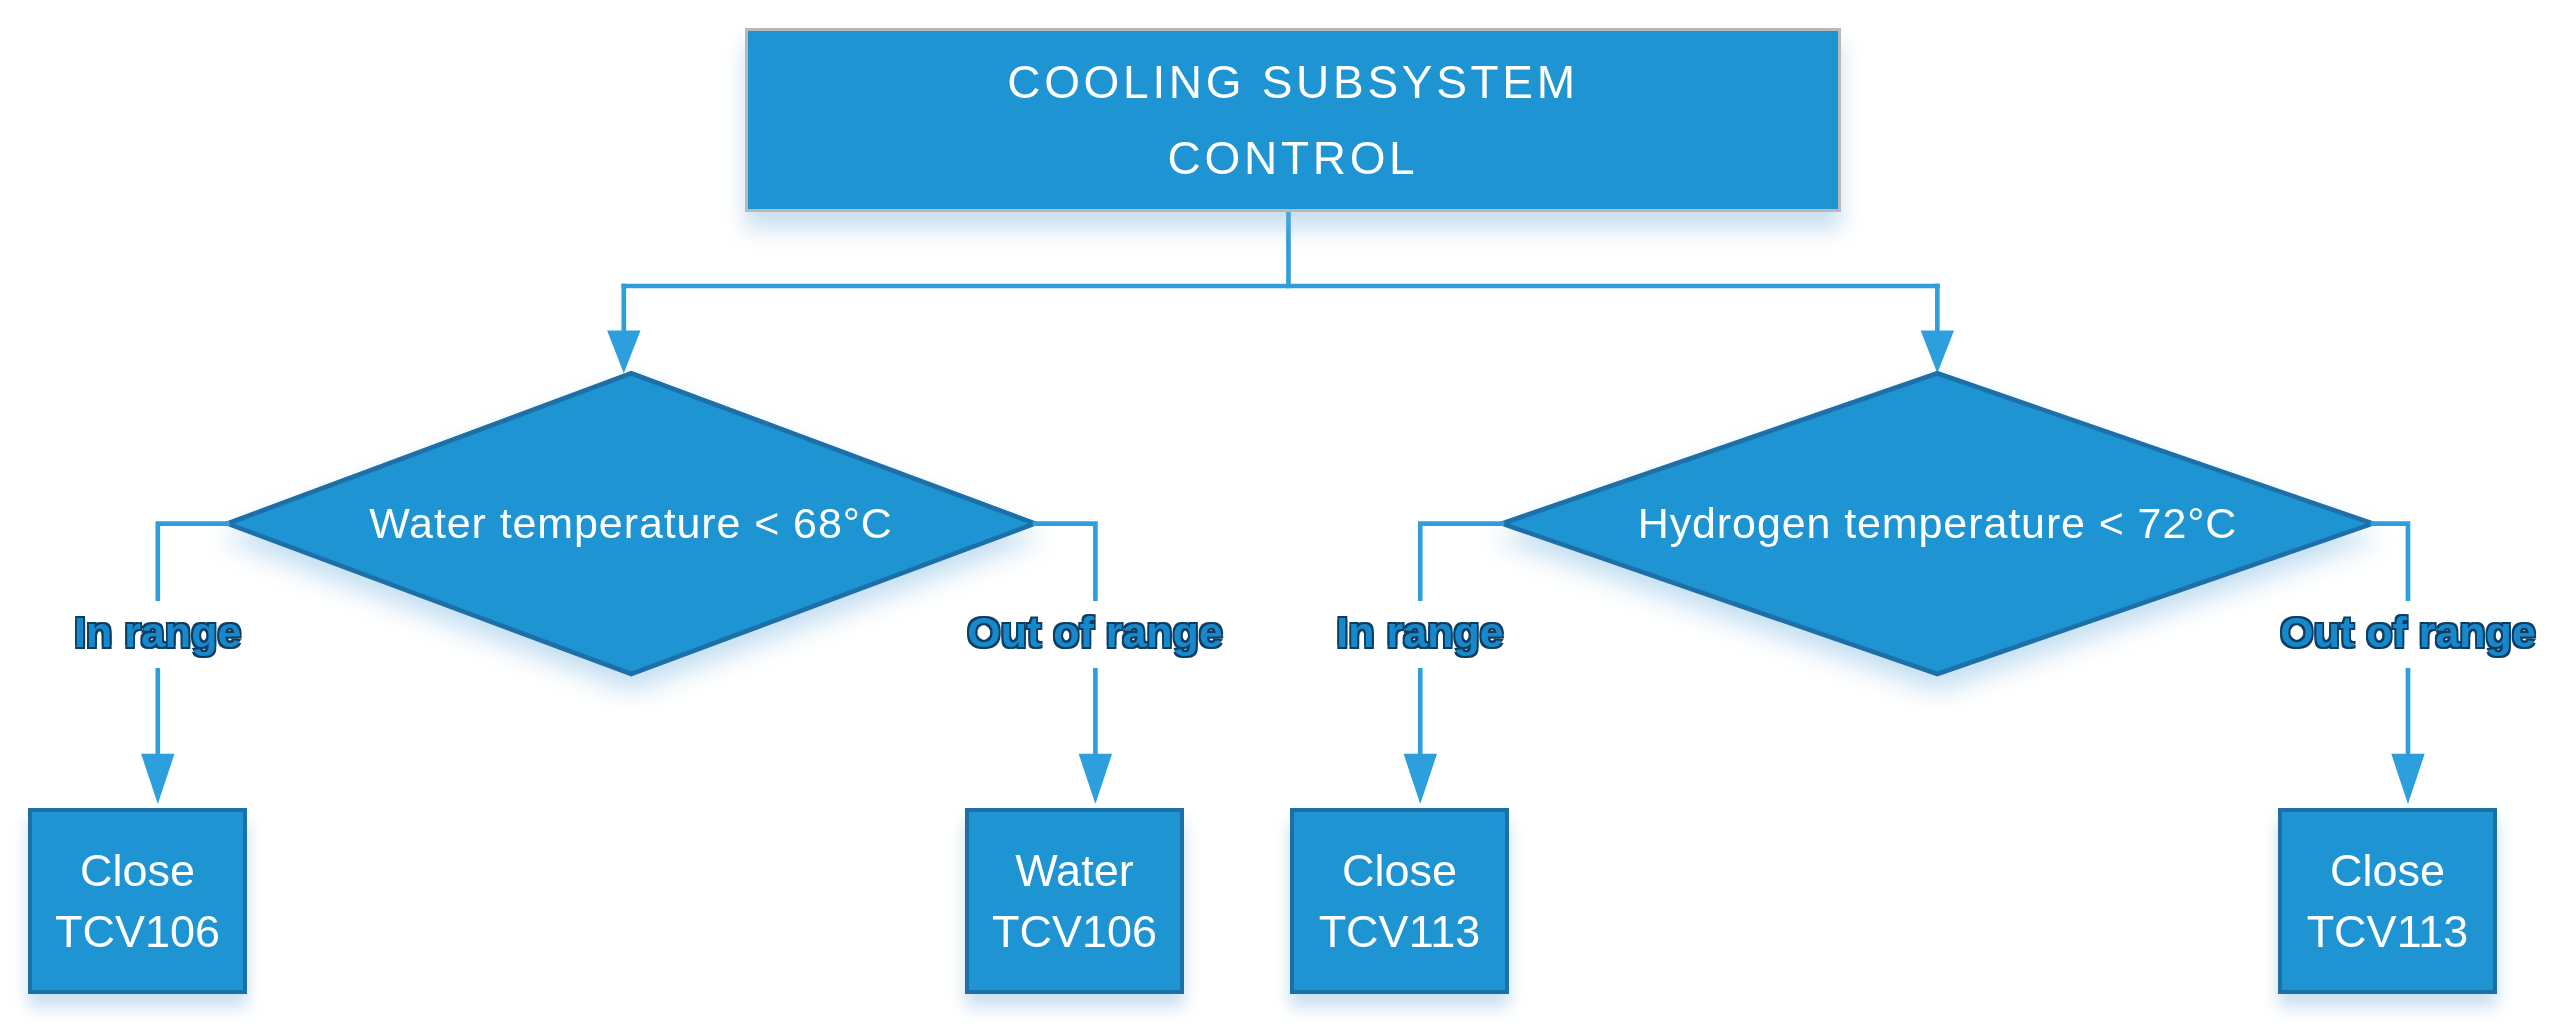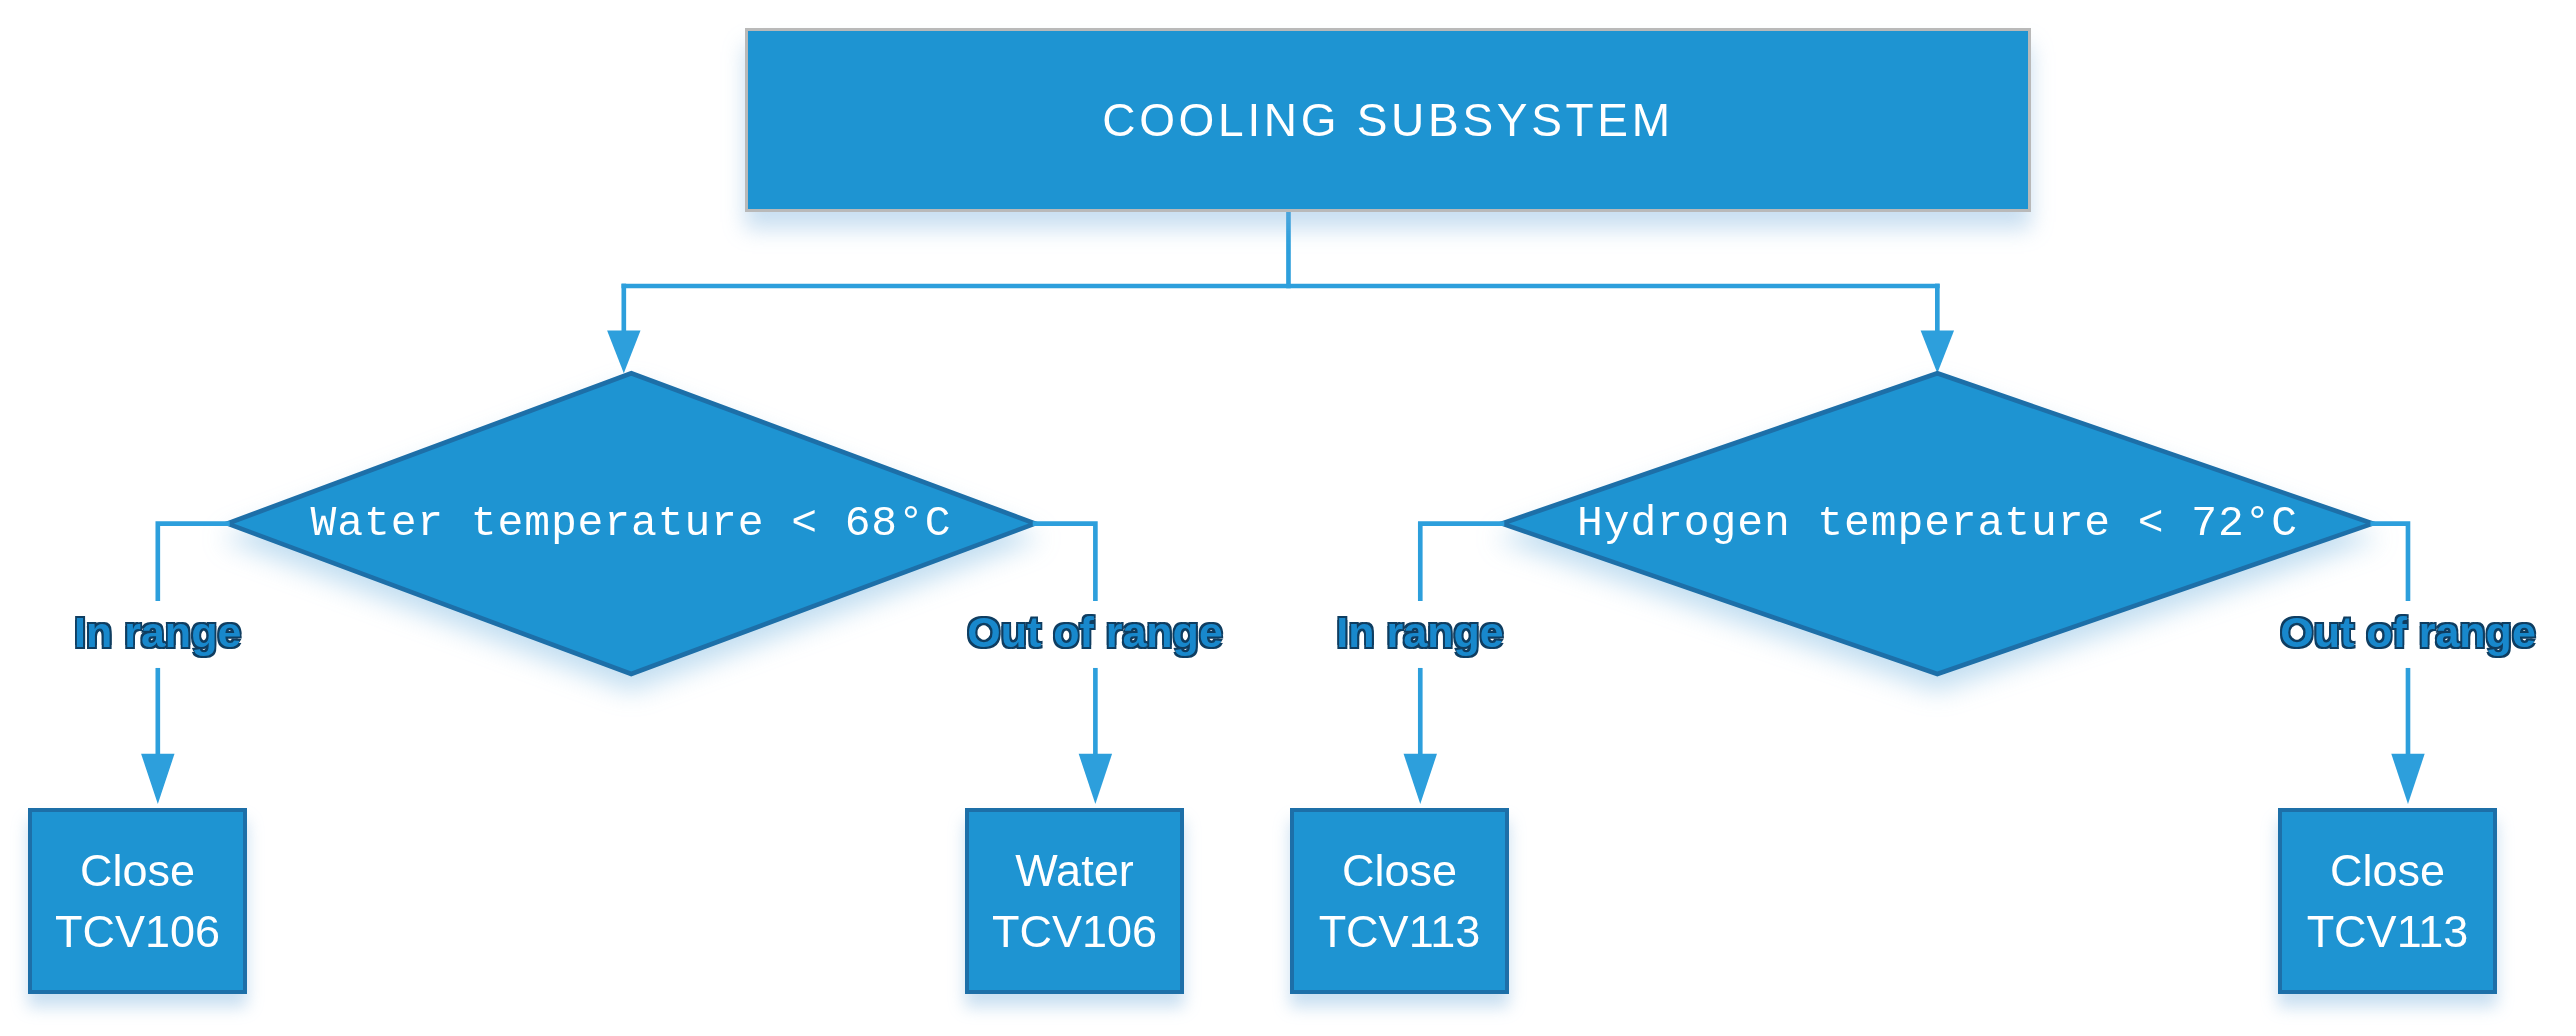--- a/index.html
+++ b/index.html
@@ -16,24 +16,23 @@
   .diamond{
     fill:var(--node-fill);
     stroke:var(--node-border);
     stroke-width:5;
     filter:drop-shadow(0 16px 14px rgba(80,160,215,.35));
   }
   .node-text{
     position:absolute;display:flex;flex-direction:column;
     align-items:center;justify-content:center;text-align:center;
     color:var(--node-text);
-    font-family:Liberation Mono, monospace;
   }
   .root-box{
-    position:absolute;left:745px;top:28px;width:1286px;height:184px;
+    position:absolute;left:745px;top:28px;width:1096px;height:184px;
     box-sizing:border-box;
     background:var(--node-fill);
     border:3.7px solid var(--title-border);
     box-shadow:0 16.7px 20.4px rgba(120,175,220,.40);
     display:flex;flex-direction:column;align-items:center;justify-content:center;
     color:var(--node-text);
     font-size:46px;letter-spacing:3.7px;line-height:76px;
   }
   .diamond-text{font-size:43px;letter-spacing:0.9px;}
   .dt-1{left:227px;top:373px;width:808px;height:301px;}
@@ -90,20 +89,21 @@
     <path class="connector" d="M1530 722 V812"></path>
     <polygon class="arrowhead" points="1512,812 1548,812 1530,866"></polygon>
 
     <path class="connector" d="M2556 564 H2594 V645"></path>
     <path class="connector" d="M2594 722 V812"></path>
     <polygon class="arrowhead" points="2576,812 2612,812 2594,866"></polygon>
   </svg>
 
   <div class="root-box">
     <span>COOLING SUBSYSTEM</span>
+    <span>CONTROL</span>
   </div>
 
   <div class="node-text diamond-text dt-1">Water temperature &lt; 68°C</div>
   <div class="node-text diamond-text dt-2">Hydrogen temperature &lt; 72°C</div>
 
   <div class="branch-label bl-a">In range</div>
   <div class="branch-label bl-b">Out of range</div>
   <div class="branch-label bl-c">In range</div>
   <div class="branch-label bl-d">Out of range</div>
 

